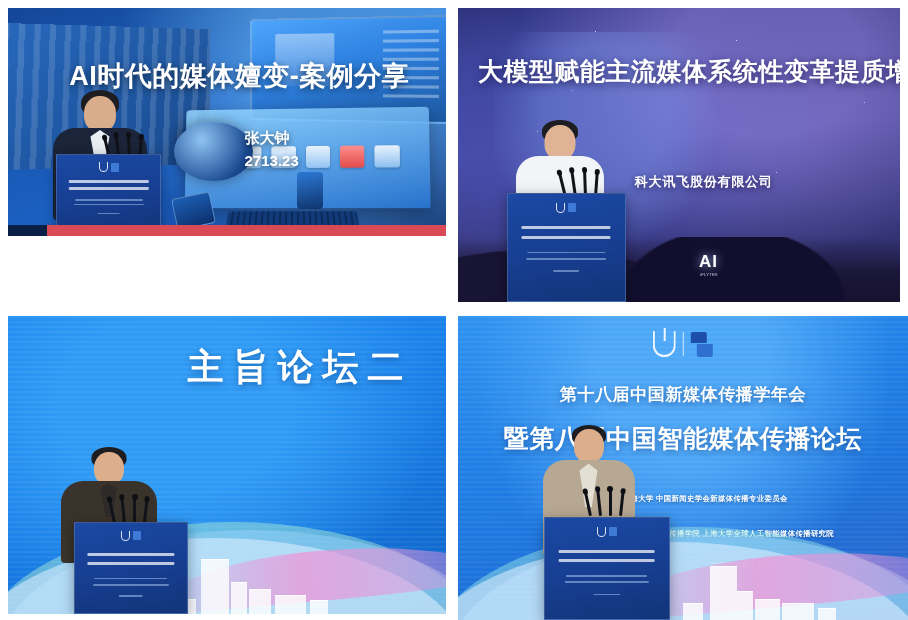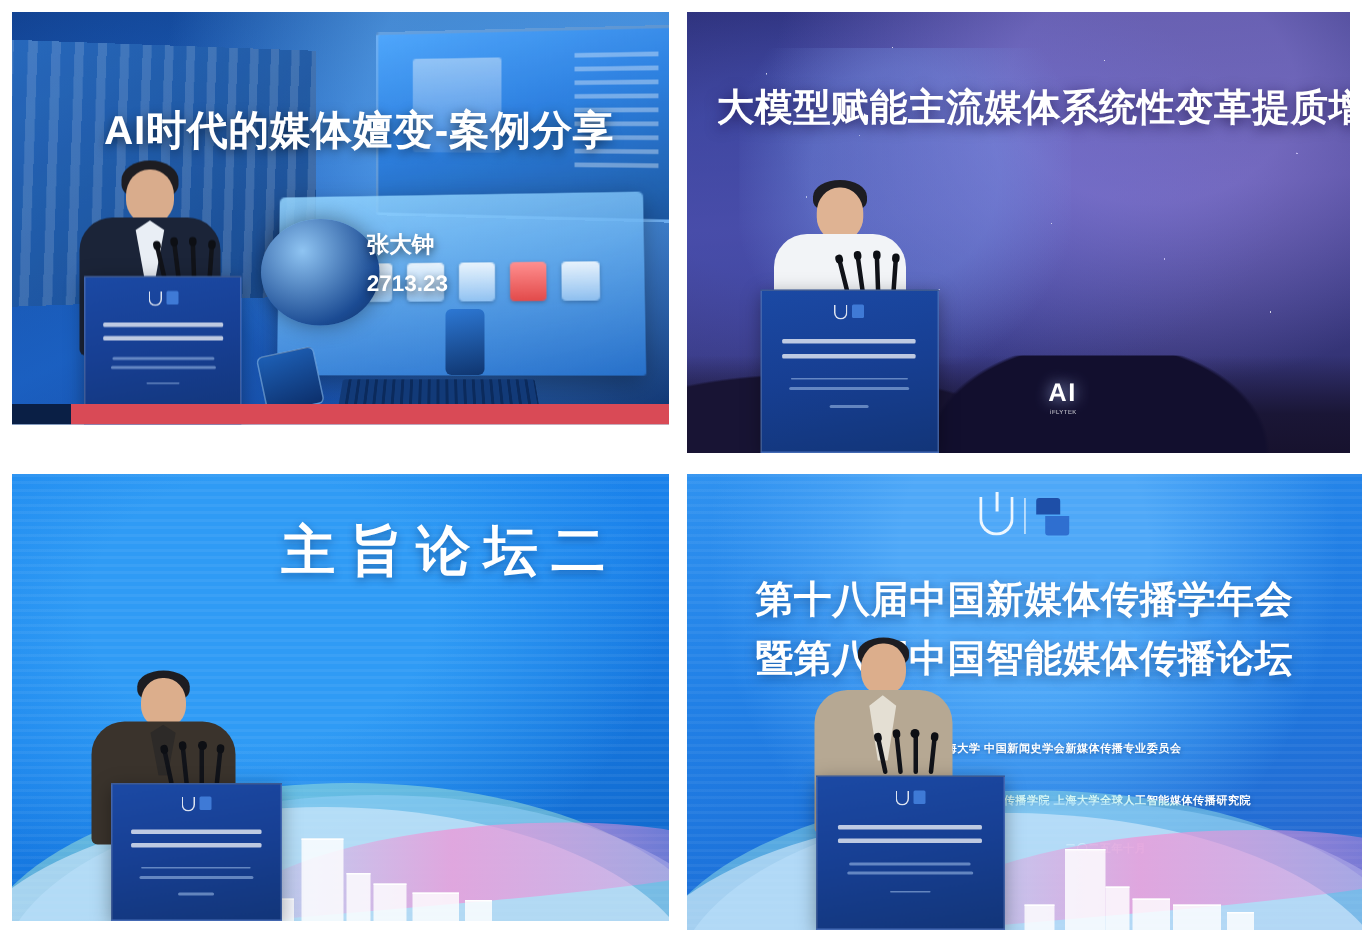--- a/index.html
+++ b/index.html
@@ -12,21 +12,21 @@
   .grid {
     position:relative;
     width:908px; height:620px;
     background:#ffffff;
   }
   .panel {
     position:absolute;
     overflow:hidden;
   }
   
-  #panel-tl { left:8px;   top:8px;   width:438px; height:275px; }
+  #panel-tl { left:8px;   top:8px;   width:438px; height:228px; }
   #panel-tr { left:458px; top:8px;   width:442px; height:294px; }
   #panel-bl { left:8px;   top:316px; width:438px; height:298px; }
   #panel-br { left:458px; top:316px; width:450px; height:304px; }
 
   
   .tl-bg {
     position:absolute; inset:0;
     background:
       radial-gradient(circle at 78% 22%, rgba(110,185,255,.55) 0 26%, rgba(0,0,0,0) 60%),
       radial-gradient(circle at 20% 70%, rgba(30,90,190,.55) 0 30%, rgba(0,0,0,0) 68%),
@@ -257,21 +257,21 @@
   .br-logo .mark-s::before {
     content:""; position:absolute; left:0; top:0; width:16px; height:11px;
     background:#1e4fa8; border-radius:2px 2px 0 0;
   }
   .br-logo .mark-s::after {
     content:""; position:absolute; right:0; bottom:0; width:16px; height:13px;
     background:#2f6fd0; border-radius:0 0 2px 2px;
   }
   .br-t1 {
     position:absolute; left:50%; top:22%; transform:translateX(-50%);
-    font-size:25px; font-weight:bold; color:#ffffff;
+    font-size:17px; font-weight:bold; color:#ffffff;
     letter-spacing:.6px; white-space:nowrap;
     text-shadow:0 2px 7px rgba(0,45,110,.5);
   }
   .br-t2 {
     position:absolute; left:50%; top:35%; transform:translateX(-50%);
     font-size:25px; font-weight:bold; color:#ffffff;
     letter-spacing:.6px; white-space:nowrap;
     text-shadow:0 2px 7px rgba(0,45,110,.5);
   }
   .br-sub { position:absolute; left:28%; font-size:7.4px; color:#ffffff;
@@ -393,20 +393,21 @@
     <div class="tl-redbar"></div>
   </div>
 
   <div class="panel" id="panel-tr">
     <div class="tr-bg"></div>
     <div class="tr-stars"></div>
     <div class="tr-haze"></div>
     <div class="tr-mountain"></div>
 
     <div class="tr-title">大模型赋能主流媒体系统性变革提质增效</div>
+    <div class="tr-org">科大讯飞股份有限公司</div>
     <div class="tr-ai">
       <span class="big">AI</span>
       <span class="sm">iFLYTEK</span>
     </div>
 
     <div class="person" style="left:10%; top:38%; width:26%; height:62%;">
       <div class="hair" style="top:0; width:36px; height:22px;"></div>
       <div class="head" style="top:5px; width:31px; height:35px; background:#dfb393;"></div>
       <div class="body" style="top:36px; width:88px; height:88px; background:#f2f4f7;"></div>
     </div>

